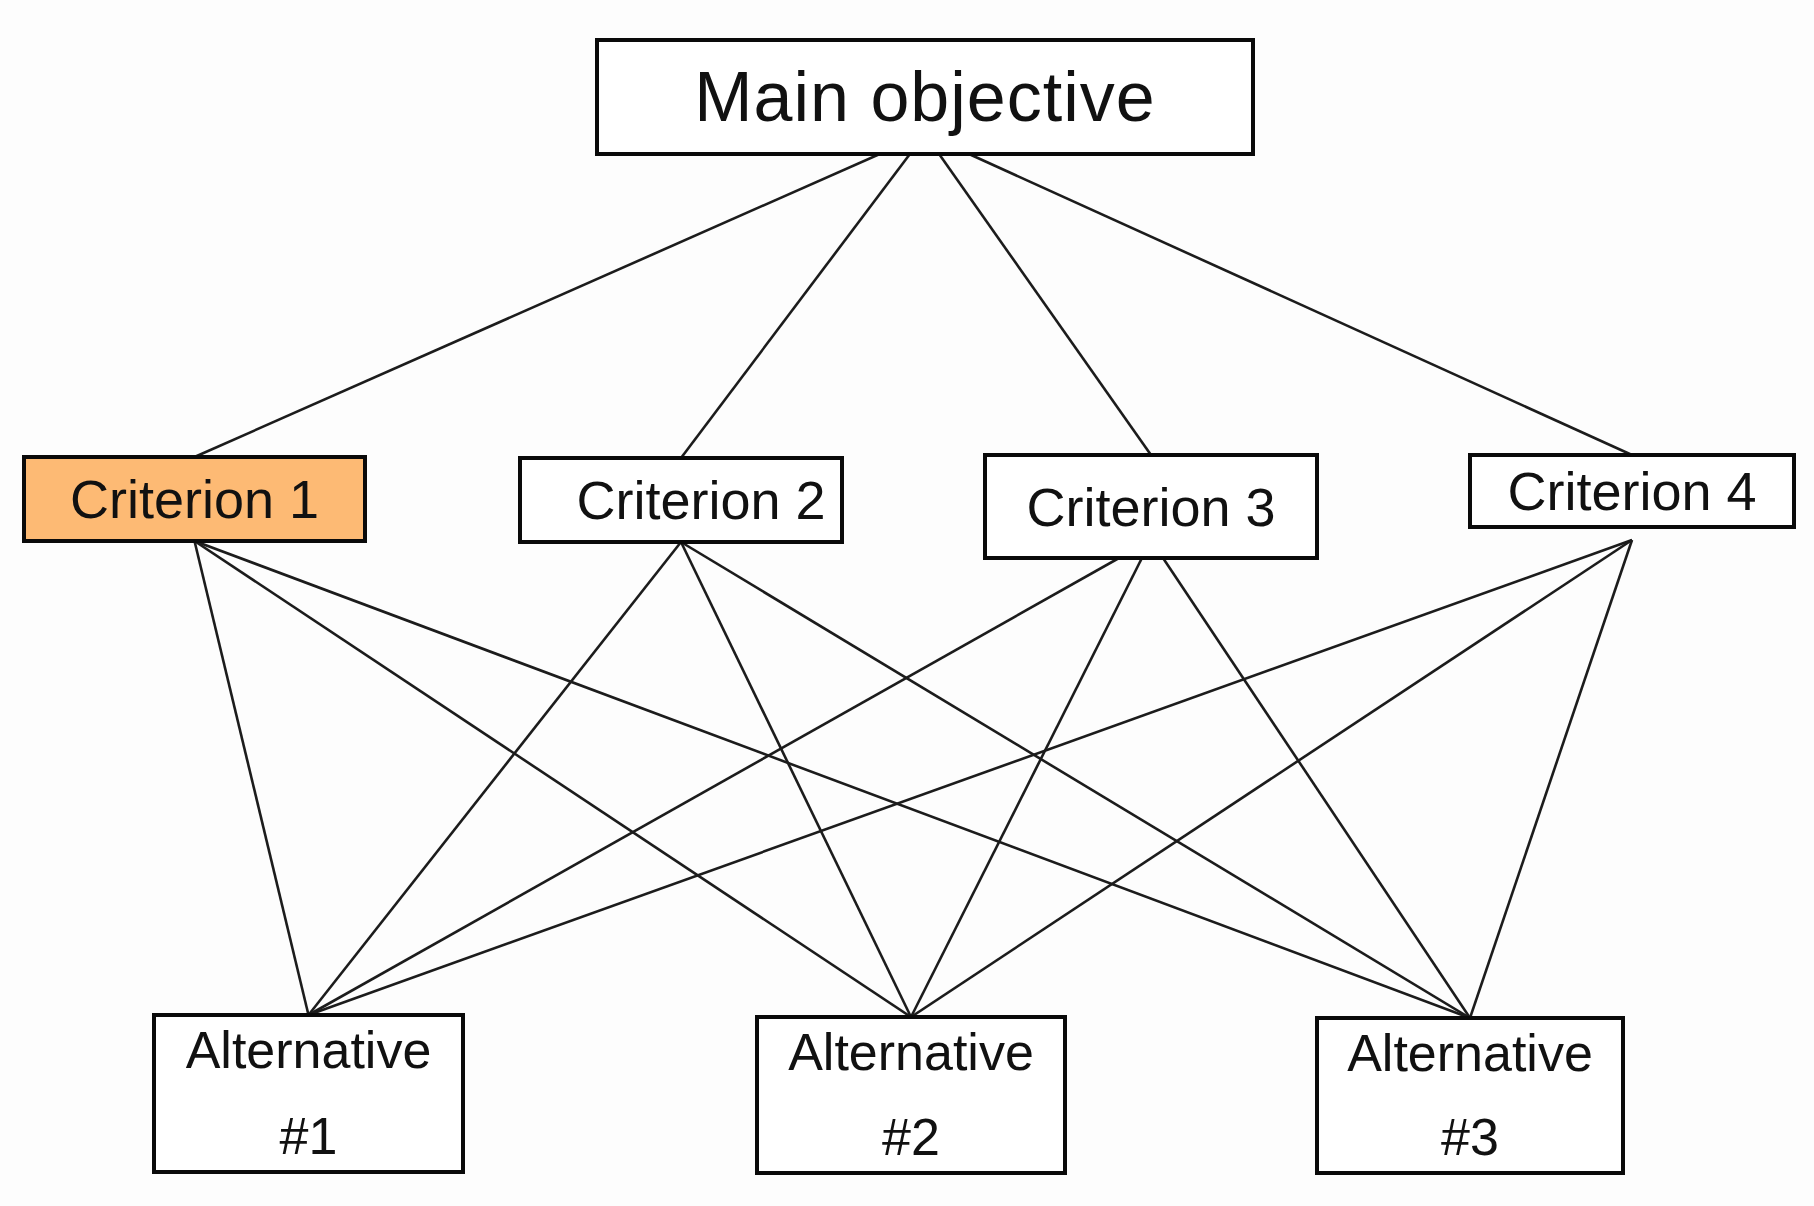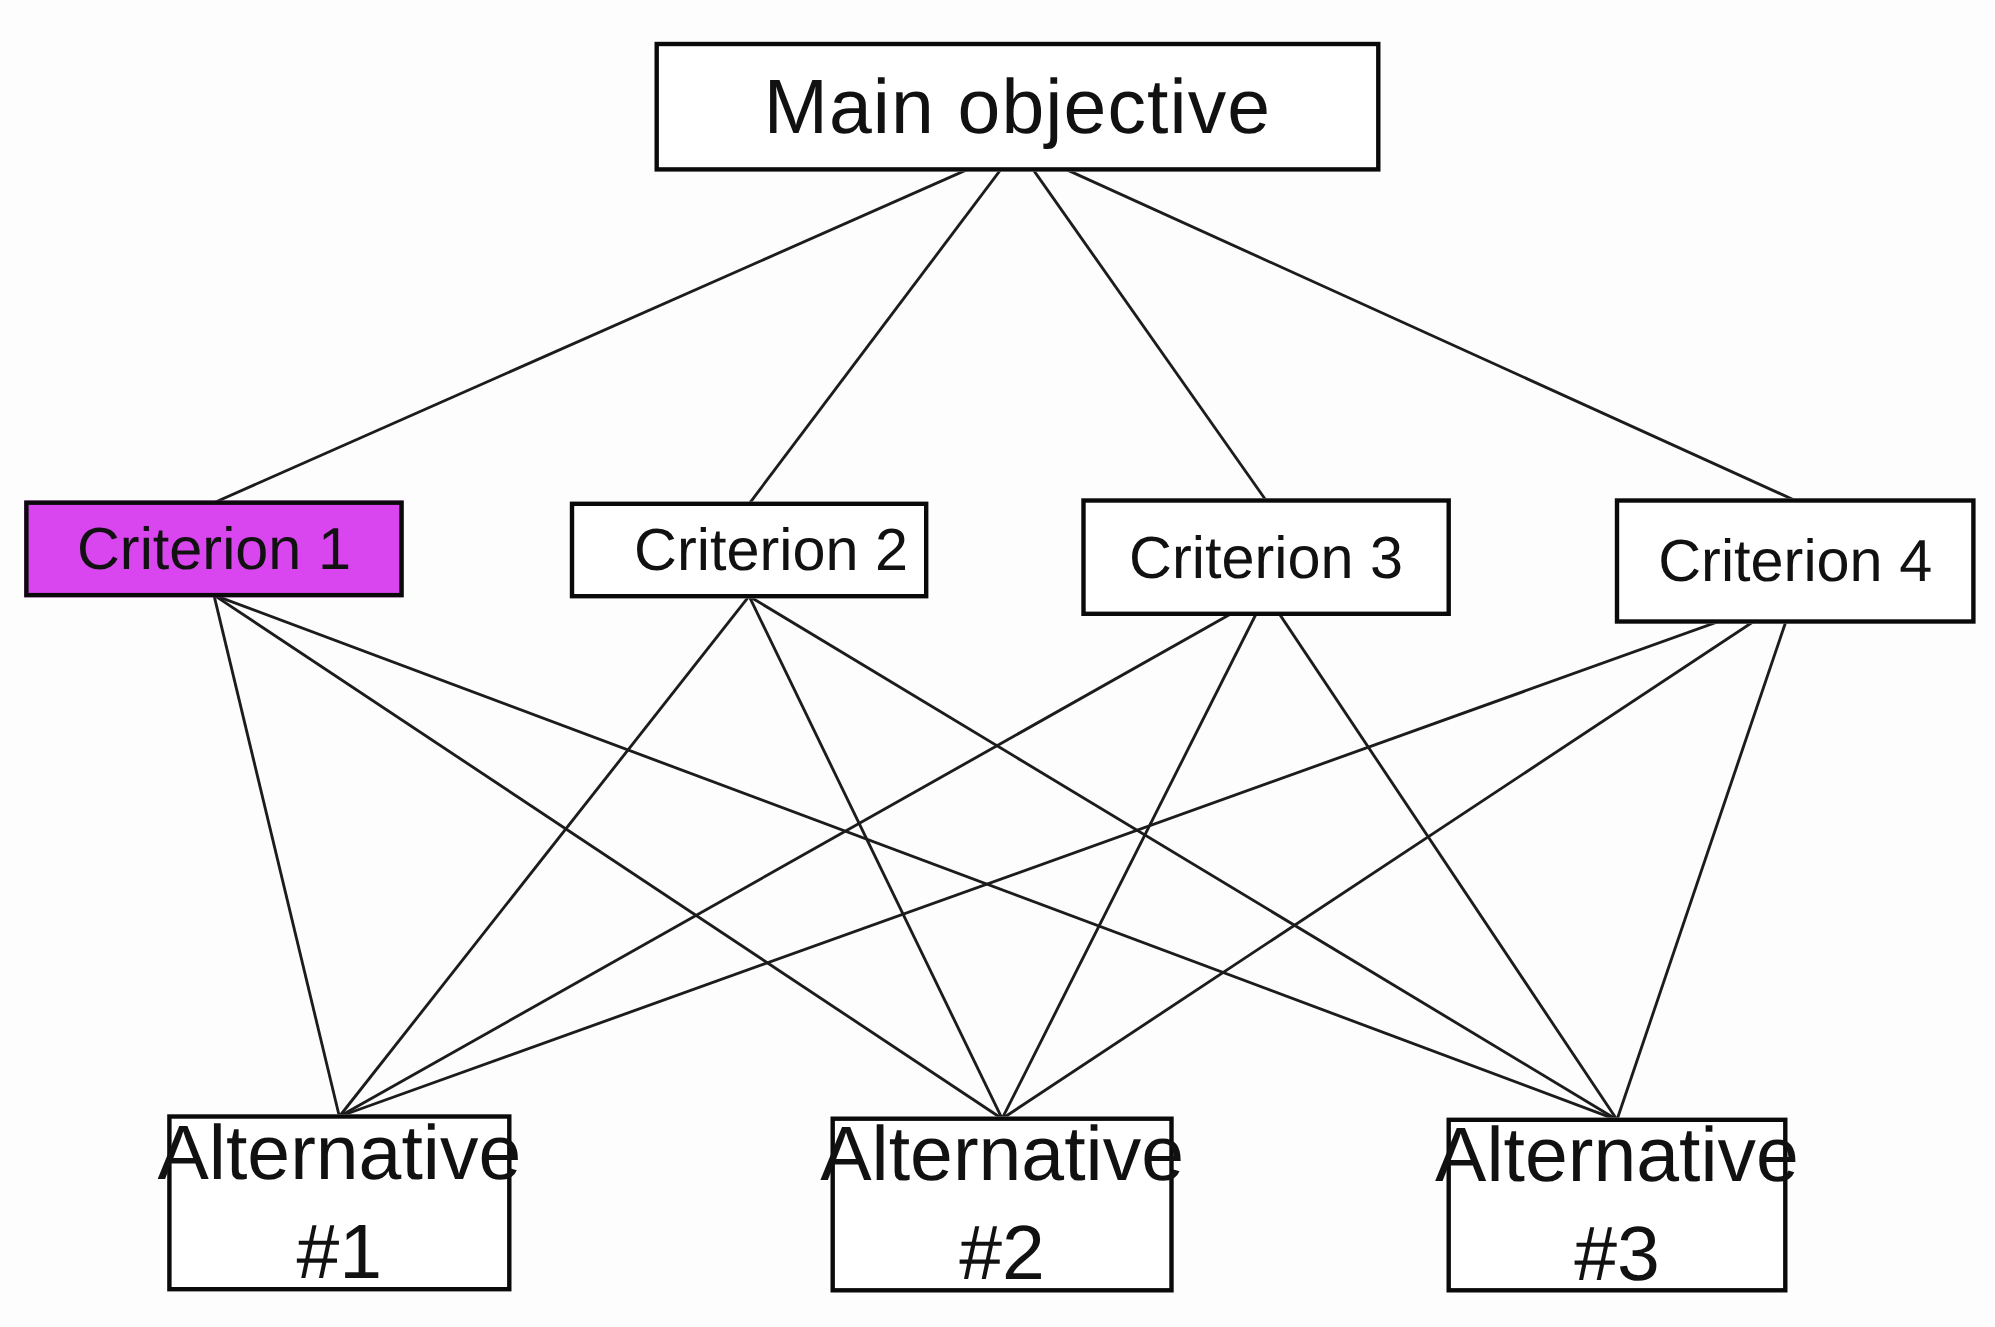--- a/index.html
+++ b/index.html
@@ -27,26 +27,26 @@
     border:4px solid var(--border);
     display:flex;
     flex-direction:column;
     align-items:center;
     justify-content:center;
     text-align:center;
     white-space:nowrap;
   }
   .objective{font-size:70px;letter-spacing:1px;}
   .criterion{font-size:54px;}
-  .alternative{font-size:70px;line-height:1.28;}
+  .alternative{font-size:52px;line-height:1.28;justify-content:space-between;}
   #n-main{left:595px;top:18px;width:660px;height:118px;}
   #n-c1{left:22px;top:455px;width:345px;height:88px;}
   #n-c2{left:518px;top:456px;width:326px;height:88px;padding-left:40px;}
   #n-c3{left:983px;top:453px;width:336px;height:107px;}
-  #n-c4{left:1468px;top:453px;width:328px;height:114px;}
+  #n-c4{left:1468px;top:453px;width:328px;height:76px;}
   #n-a1{left:152px;top:1013px;width:313px;height:161px;}
   #n-a2{left:755px;top:1015px;width:312px;height:160px;}
   #n-a3{left:1315px;top:1016px;width:310px;height:159px;}
 </style>
 </head>
 <body>
 
 <div class="canvas" style="background: rgb(253, 253, 253);">
 
   <svg class="edges" viewBox="0 0 1814 1206">
@@ -65,21 +65,21 @@
       <line x1="1151" y1="540" x2="1470" y2="1018" stroke="#1c1c1c" stroke-width="2.6"></line>
       <line x1="1632" y1="540" x2="308.5" y2="1015" stroke="#1c1c1c" stroke-width="2.6"></line>
       <line x1="1632" y1="540" x2="911" y2="1017" stroke="#1c1c1c" stroke-width="2.6"></line>
       <line x1="1632" y1="540" x2="1470" y2="1018" stroke="#1c1c1c" stroke-width="2.6"></line>
     </svg>
 
   <div class="node objective" id="n-main" style="background: rgb(255, 255, 255); margin-top: 20px;">
     <span>Main objective</span>
   </div>
 
-  <div class="node criterion" id="n-c1" style="background: #d946ef;">
+  <div class="node criterion" id="n-c1" style="background: #fdba74;">
     <span>Criterion 1</span>
   </div>
 
   <div class="node criterion" id="n-c2" style="background: rgb(255, 255, 255);">
     <span>Criterion 2</span>
   </div>
 
   <div class="node criterion" id="n-c3" style="background: rgb(255, 255, 255);">
     <span>Criterion 3</span>
   </div>

